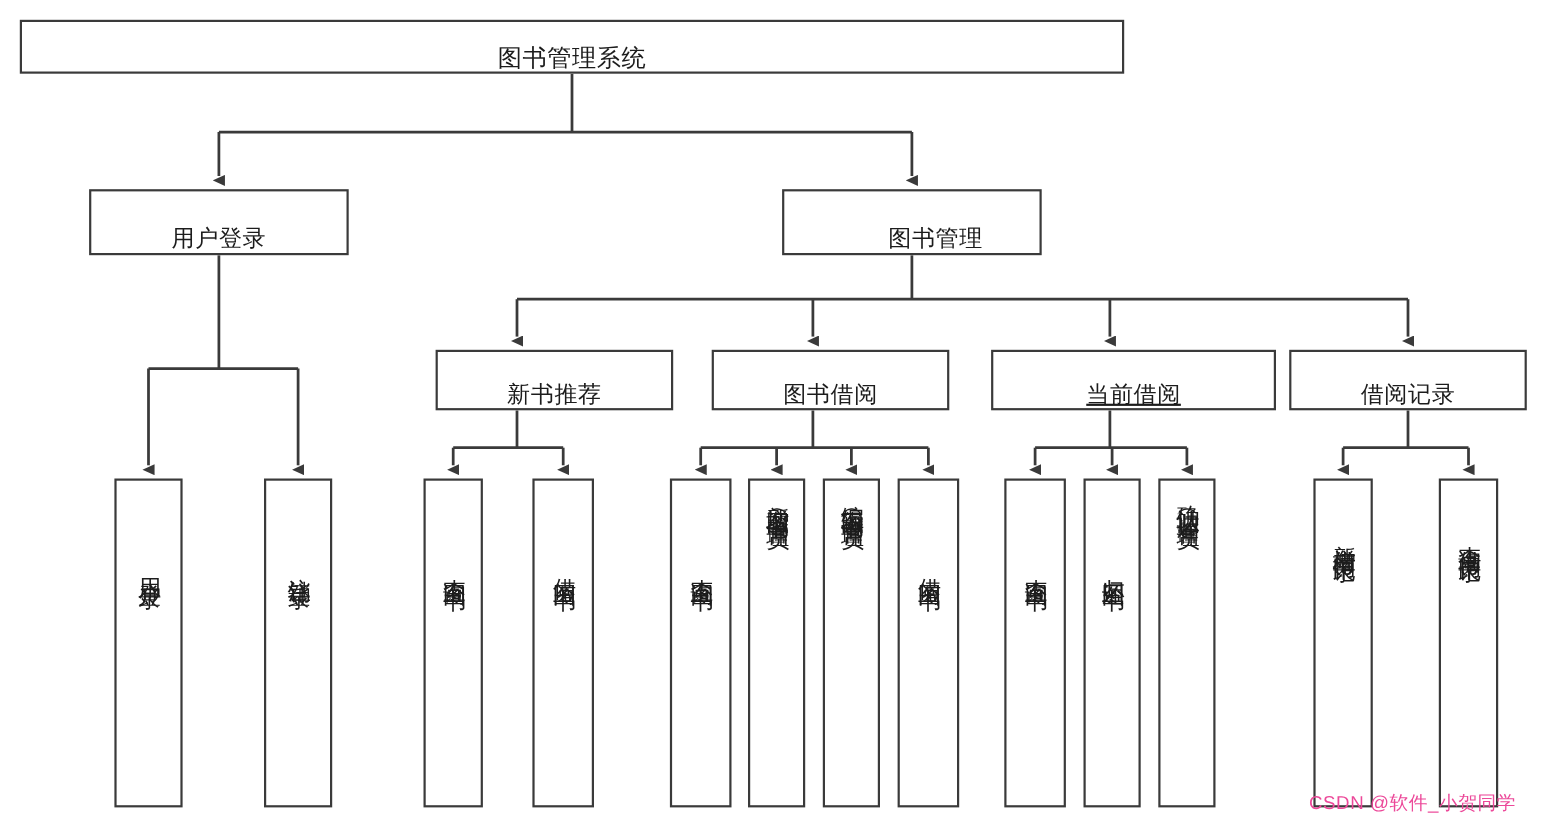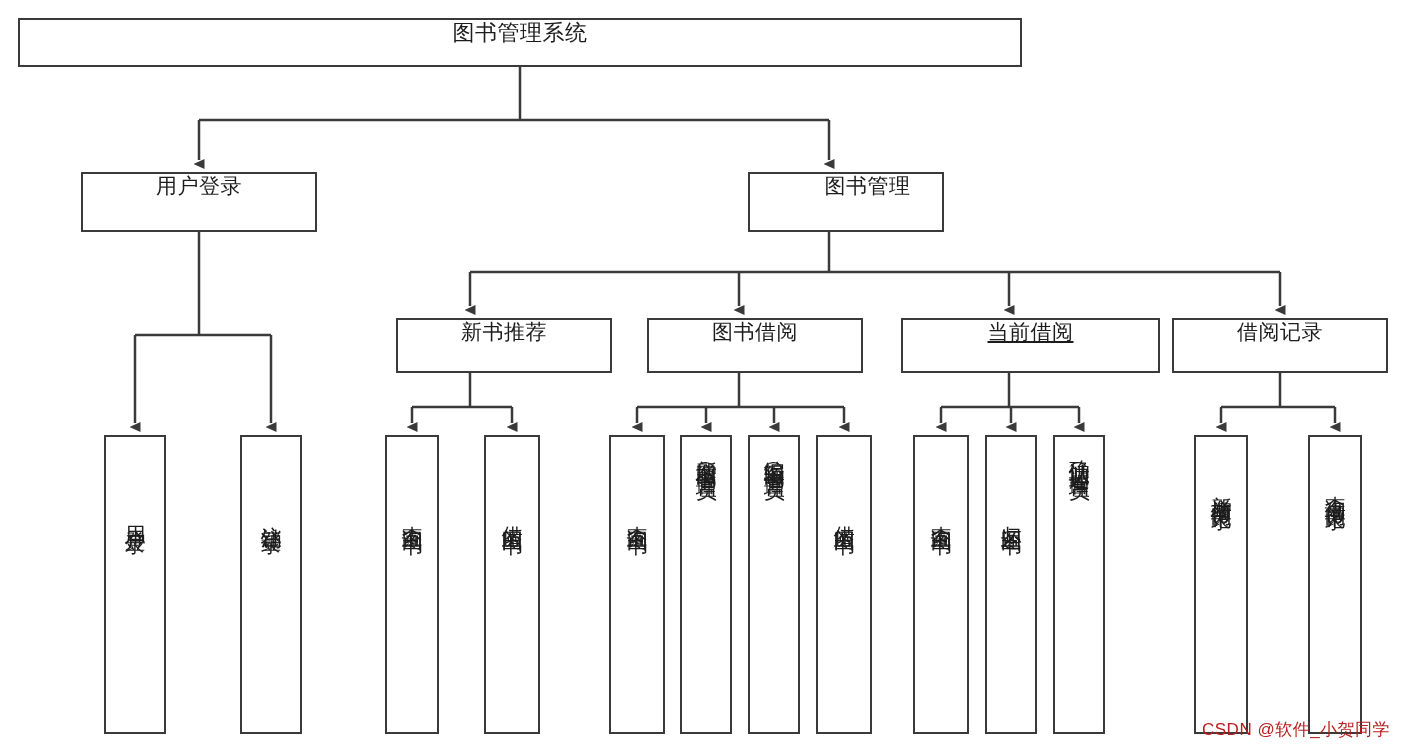--- a/index.html
+++ b/index.html
@@ -24,21 +24,21 @@
     width: 1405px;
     height: 747px;
     pointer-events: none;
   }
   .node {
     position: absolute;
     box-sizing: border-box;
     border: 2.5px solid #3a3a3a;
     background: #ffffff;
     display: flex;
-    align-items: flex-start;
+    align-items: flex-end;
     justify-content: center;
     color: #1c1c1c;
   }
   .node .label {
     display: block;
     text-align: center;
     line-height: 1.15;
     letter-spacing: 0.5px;
   }
   
@@ -58,24 +58,23 @@
     writing-mode: vertical-rl;
     text-orientation: upright;
     font-size: 21px;
     line-height: 1.25;
     letter-spacing: 3px;
     white-space: nowrap;
   }
   .watermark {
     position: absolute;
     font-size: 17px;
-    color: #b91c1c;
+    color: #ec4899;
     white-space: nowrap;
     letter-spacing: 0.5px;
-    margin-left: 12px;
   }
 </style>
 </head>
 <body>
 
 <div id="canvas">
 
   <svg id="wires" viewBox="0 0 1405 747" xmlns="http://www.w3.org/2000/svg">
     <defs>
       <marker id="arrow" markerWidth="10" markerHeight="11" refX="1" refY="5.5" orient="auto" markerUnits="userSpaceOnUse">
@@ -128,21 +127,21 @@
     </g>
   </svg>
 
   <div class="node h-node root" style="left:18px; top:18px; width:1004px; height:49px;">
     <span class="label">图书管理系统</span>
   </div>
 
   <div class="node h-node" style="left:81px; top:172px; width:236px; height:60px;">
     <span class="label">用户登录</span>
   </div>
-  <div class="node h-node" style="left:748px; top:172px; width:196px; height:60px;padding-left:43px;">
+  <div class="node h-node" style="left:711px; top:172px; width:236px; height:60px;padding-left:43px;">
     <span class="label">图书管理</span>
   </div>
 
   <div class="node h-node" style="left:362px; top:318px; width:216px; height:55px;margin-left:34px;">
     <span class="label">新书推荐</span>
   </div>
   <div class="node h-node" style="left:631px; top:318px; width:216px; height:55px;margin-left:16px;">
     <span class="label">图书借阅</span>
   </div>
   <div class="node h-node" style="left:901px; top:318px; width:259px; height:55px;text-decoration:underline;">

